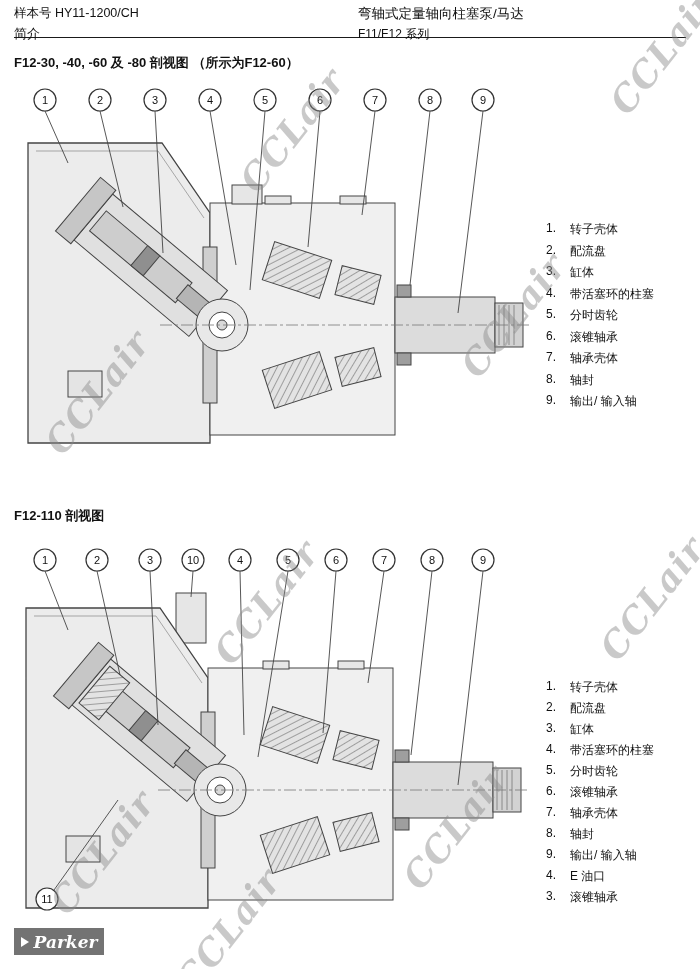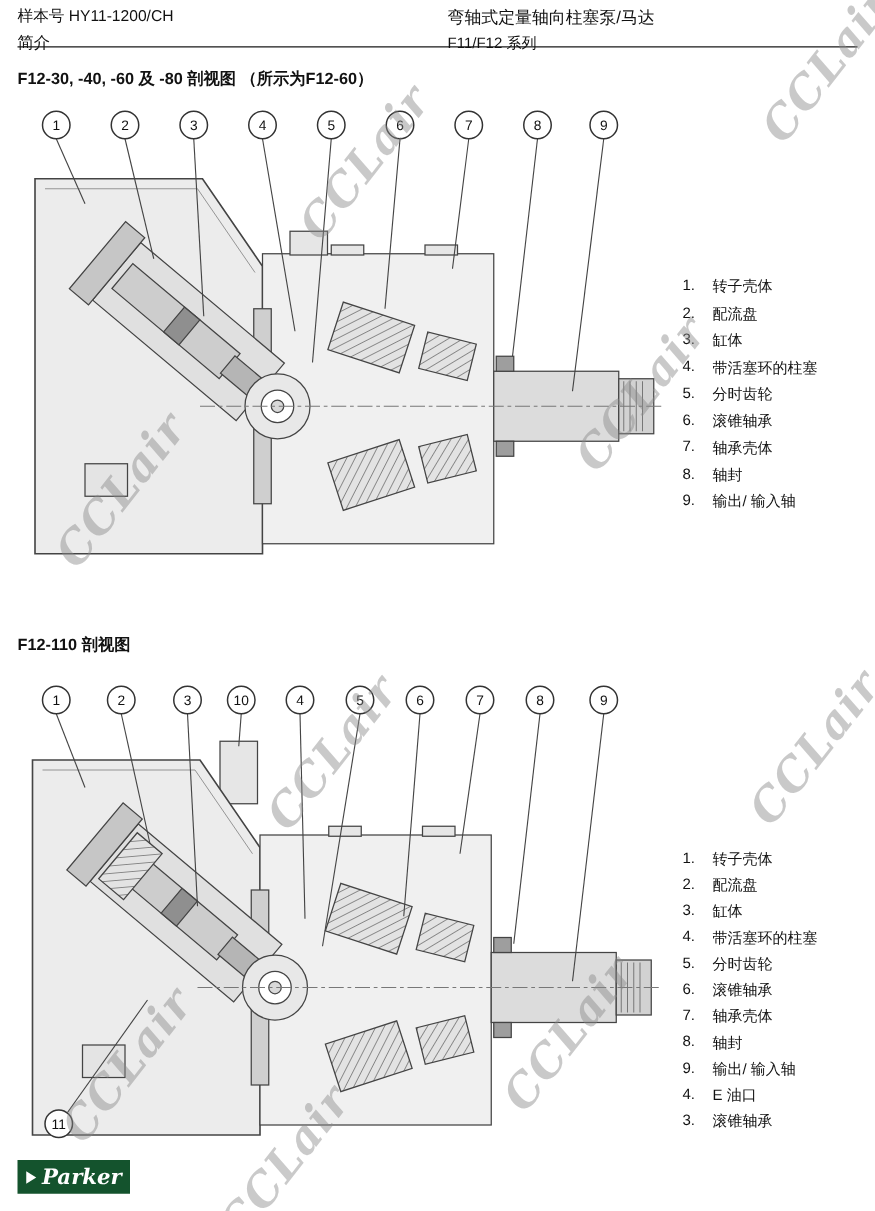--- a/index.html
+++ b/index.html
@@ -12,21 +12,21 @@
   .hdr-title{font-size:13.5px;}
   .hdr-series{font-size:12px;margin-top:3px;}
   .sec-title{position:absolute;left:14px;font-size:13px;font-weight:bold;}
   .diagram{position:absolute;}
   .legend{position:absolute;font-size:12px;width:152px;}
   .legend-row{display:flex;align-items:flex-start;}
   .legend-1 .legend-row{height:21.5px;}
   .legend-2 .legend-row{height:21px;}
   .lnum{width:24px;flex:none;}
   .llabel{flex:1;}
-  .logo{position:absolute;left:14px;top:928px;width:90px;height:27px;background:#14532d;color:#fff;display:flex;align-items:center;justify-content:center;gap:5px;z-index:10;}
+  .logo{position:absolute;left:14px;top:928px;width:90px;height:27px;background:#737373;color:#fff;display:flex;align-items:center;justify-content:center;gap:5px;z-index:10;}
   .logo-arrow{width:0;height:0;border-top:5px solid transparent;border-bottom:5px solid transparent;border-left:8px solid #fff;}
   .logo-text{font-family:"DejaVu Serif",serif;font-style:italic;font-weight:bold;font-size:17px;}
   .co{fill:#fff;stroke:#333;stroke-width:1.2;}
   .cot{font-size:11px;text-anchor:middle;fill:#111;font-family:"Liberation Sans",sans-serif;}
   .leader{stroke:#444;stroke-width:0.9;}
   .outline{fill:#ececec;stroke:#444;stroke-width:1.3;}
   .part{stroke:#444;stroke-width:1;}
   .thin{stroke:#888;stroke-width:.7;fill:none;}
   .cline{stroke:#777;stroke-width:.8;stroke-dasharray:12 3 3 3;fill:none;}
   .spline{stroke:#777;stroke-width:.8;}

